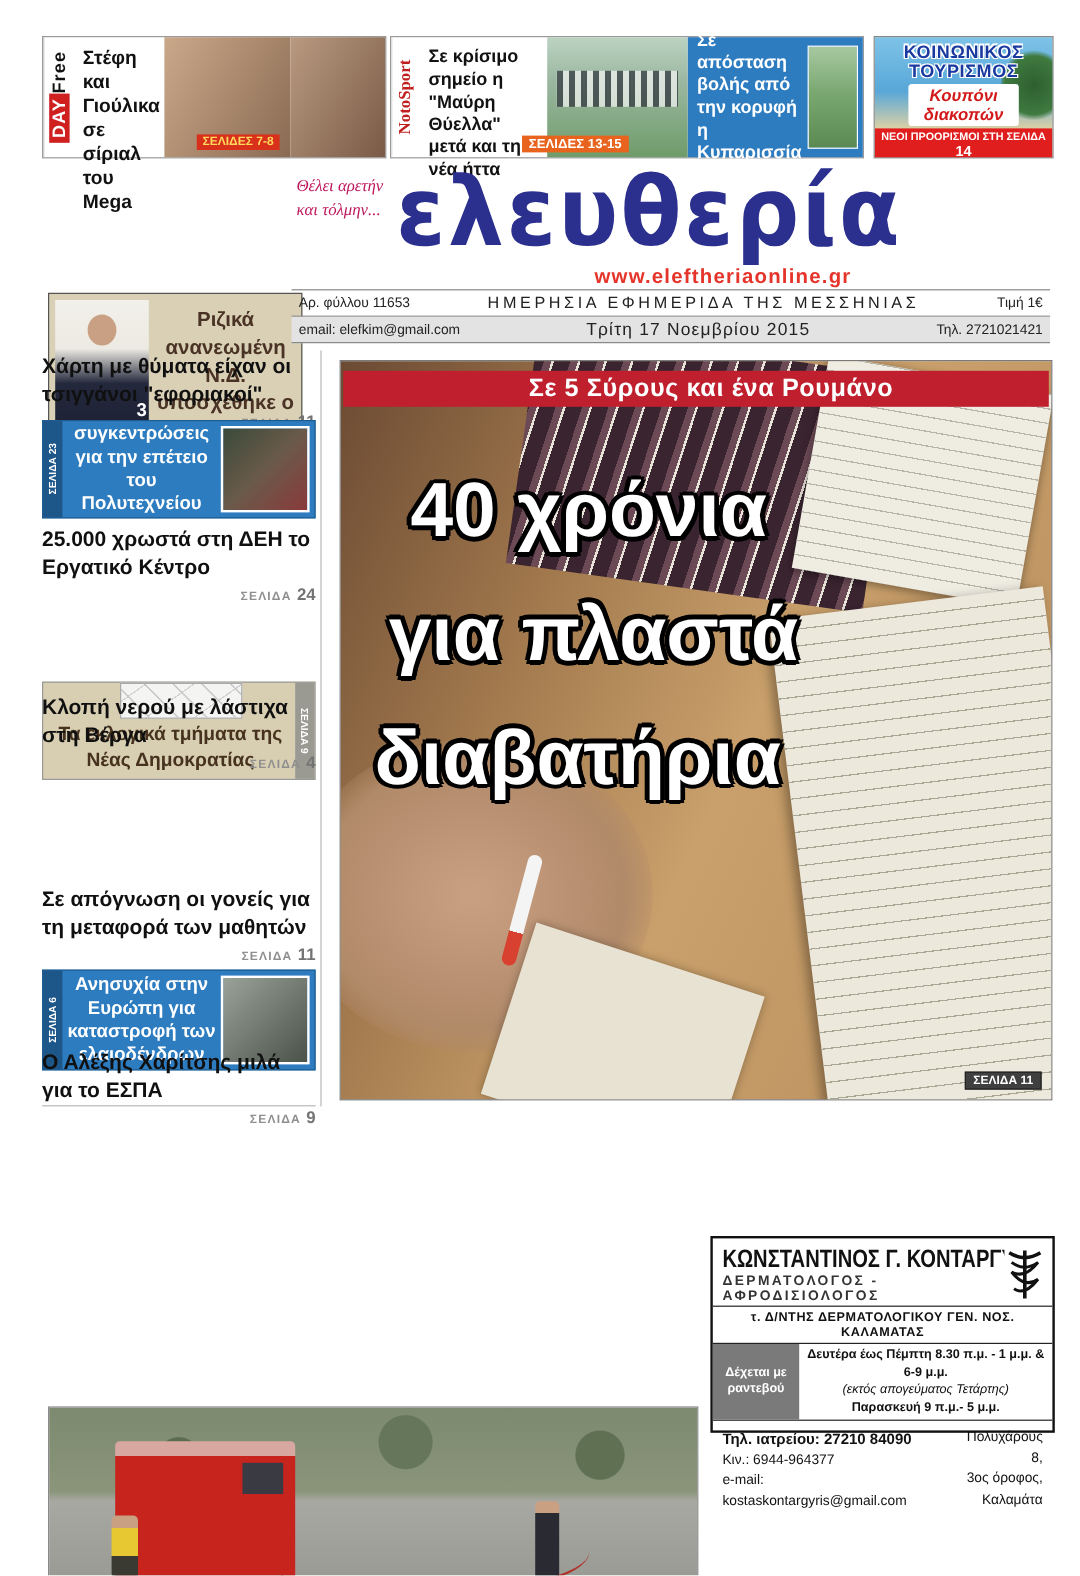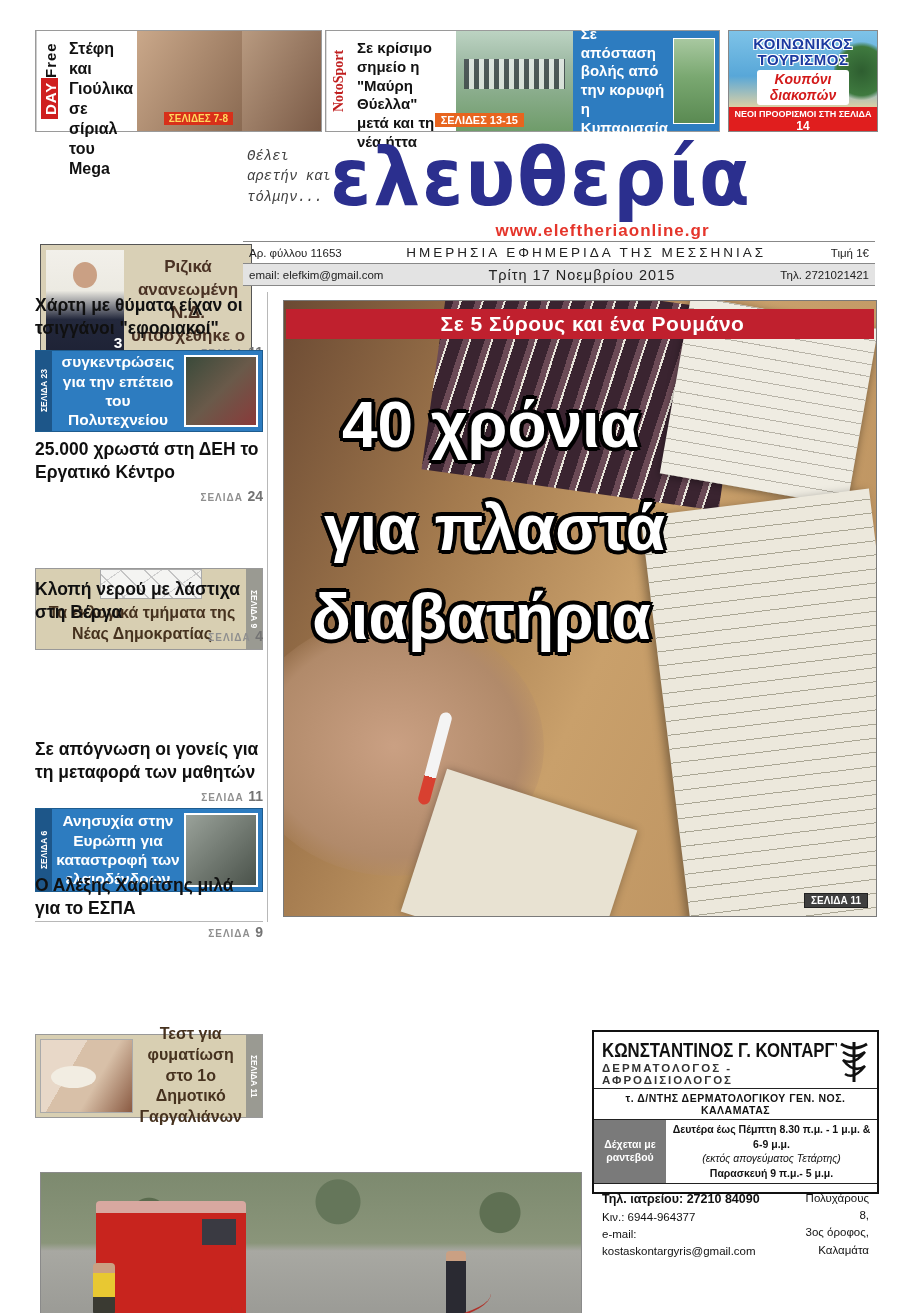--- a/index.html
+++ b/index.html
@@ -22,21 +22,21 @@
   .tourism{border:1px solid #888;display:flex;flex-direction:column;justify-content:space-between;
            background:linear-gradient(180deg,#7ec3e8 0%,#58a7d8 45%,#e3d3a2 78%,#d2c289 100%);position:relative;overflow:hidden;}
   .tourism-title{font-weight:bold;font-size:15px;line-height:1.05;color:#1b3aa0;text-align:center;margin-top:5px;letter-spacing:.5px;
      text-shadow:-1px -1px 0 #fff,1px -1px 0 #fff,-1px 1px 0 #fff,1px 1px 0 #fff;}
   .coupon{background:#fff;border-radius:3px;margin:2px auto;padding:1px 7px;color:#d31a1a;
           font-weight:bold;font-style:italic;font-size:14px;line-height:1.2;text-align:center;width:78px;}
   .tourism-footer{background:#e01e1e;color:#fff;font-weight:bold;font-size:9px;text-align:center;padding:2px 0;}
   
   .promo{background:#d9d0b6;border:1px solid #555;display:flex;gap:6px;padding:5px;position:relative;}
   .promo-text{color:#4a3224;font-weight:bold;font-size:17px;line-height:1.35;text-align:center;flex:1;padding-top:6px;}
-  .slogan{font-family:Liberation Mono, monospace;font-style:italic;font-size:14px;line-height:1.45;color:#404040;}
+  .slogan{font-family:Liberation Serif, serif;font-style:italic;font-size:14px;line-height:1.45;color:#be185d;}
   .logo{font-weight:bold;font-size:74px;color:#2b2f8e;letter-spacing:2px;line-height:1;
         font-family:"DejaVu Sans", sans-serif;transform:scaleY(1.08);}
   .website{color:#e5352b;font-weight:bold;font-size:17px;letter-spacing:1px;}
   .info-row{display:flex;justify-content:space-between;align-items:center;font-size:11.5px;color:#222;padding:0 6px;}
   .info-sub{font-size:13.5px;letter-spacing:3px;color:#222;}
   .date-bar{background:#e3e3e3;border-bottom:1px solid #888;}
   .date-text{font-weight:normal;font-size:14.5px;letter-spacing:1px;}
   
   .side-head{font-weight:bold;font-size:17.5px;line-height:1.3;color:#101010;}
   .page-ref{text-align:right;margin-top:3px;}
@@ -184,27 +184,20 @@
     </div>
 
     <div class="abs" style="top:446px;left:0;right:0;">
       <div class="side-head">Σε απόγνωση οι γονείς για τη μεταφορά των μαθητών</div>
       <div class="page-ref">
         <span class="lbl">ΣΕΛΙΔΑ</span>
         <span class="num">11</span>
       </div>
     </div>
 
-    <div class="abs side-beige" style="top:494px;left:0;right:0;height:82px;">
-      <div class="photo" style="width:100px;height:72px;margin-left:4px;border:1px solid #aaa;background:linear-gradient(120deg,#e8d8c8 0 35%,#d8c0a8 35% 60%,#8a5a42 100%);position:relative;">
-        <div class="abs" style="left:10px;top:26px;width:45px;height:22px;border-radius:50%;background:#f2ede2;"></div>
-      </div>
-      <div class="txt">Τεστ για φυματίωση στο 1ο Δημοτικό Γαργαλιάνων</div>
-      <div class="vstrip right">ΣΕΛΙΔΑ 11</div>
-    </div>
 
     <div class="abs" style="top:582px;left:0;right:0;">
       <div class="side-head">Ο Αλέξης Χαρίτσης μιλά για το ΕΣΠΑ</div>
       <div class="page-ref">
         <span class="lbl">ΣΕΛΙΔΑ</span>
         <span class="num">9</span>
       </div>
     </div>
 
     <div class="abs hr" style="left:0;right:0;bottom:0;height:1px;"></div>
@@ -216,21 +209,21 @@
     <div class="abs" style="right:12px;top:10px;width:190px;height:180px;transform:rotate(10deg);background:#efece2;background-image:repeating-linear-gradient(0deg,transparent 0 11px,#b8b4a8 11px 12px);box-shadow:0 2px 8px rgba(0,0,0,.4);"></div>
     <div class="abs" style="right:-20px;top:200px;width:230px;height:430px;transform:rotate(-7deg);background:#ece8dc;background-image:repeating-linear-gradient(0deg,transparent 0 13px,#aaa694 13px 14px);box-shadow:-4px 2px 10px rgba(0,0,0,.35);"></div>
     <div class="abs" style="left:-40px;bottom:40px;width:300px;height:260px;border-radius:50%;background:radial-gradient(ellipse,#caa083 0%,#b18a6a 60%,transparent 75%);"></div>
     <div class="abs" style="left:135px;bottom:-30px;width:200px;height:150px;transform:rotate(18deg);background:#e8e2d2;box-shadow:0 0 8px rgba(0,0,0,.3);"></div>
     <div class="abs" style="left:145px;bottom:110px;width:12px;height:95px;border-radius:6px;transform:rotate(15deg);background:linear-gradient(180deg,#f4f4f4 0 70%,#d84030 70% 100%);"></div>
 
     <div class="abs kicker" style="left:2px;right:2px;top:8px;padding-left:25px;">Σε 5 Σύρους και ένα Ρουμάνο</div>
 
     <div class="abs headline-line" style="left:58px;top:92px;">40 χρόνια</div>
     <div class="abs headline-line" style="left:40px;top:195px;">για πλαστά</div>
-    <div class="abs headline-line" style="left:28px;top:284px;">διαβατήρια</div>
+    <div class="abs headline-line" style="left:28px;top:298px;">διαβατήρια</div>
 
     <span class="abs badge-dark" style="right:8px;bottom:8px;">ΣΕΛΙΔΑ 11</span>
   </div>
 
   <div class="abs fire-photo" style="left:40px;top:930px;width:540px;height:258px;">
     <div class="abs" style="left:0;top:0;right:0;height:72px;background:radial-gradient(circle at 20% 60%,#5a6b4e 0 18px,transparent 19px),radial-gradient(circle at 55% 40%,#65765a 0 22px,transparent 23px),radial-gradient(circle at 85% 55%,#5f7053 0 20px,transparent 21px);"></div>
     <div class="abs" style="left:55px;top:28px;width:150px;height:118px;border-radius:4px;background:linear-gradient(180deg,#d8a8a0 0 12px,#c8241e 12px 100%);">
       <div class="abs" style="right:10px;top:18px;width:34px;height:26px;background:#3a3a42;"></div>
     </div>
     <div class="abs" style="left:52px;top:90px;width:22px;height:52px;border-radius:4px;background:linear-gradient(180deg,#caa083 0 10px,#e8c832 10px 34px,#3a3a32 34px 100%);"></div>

